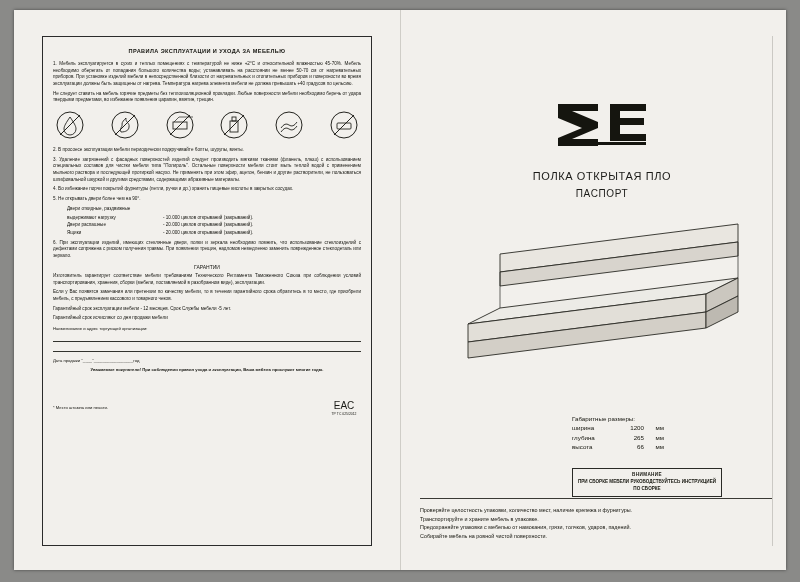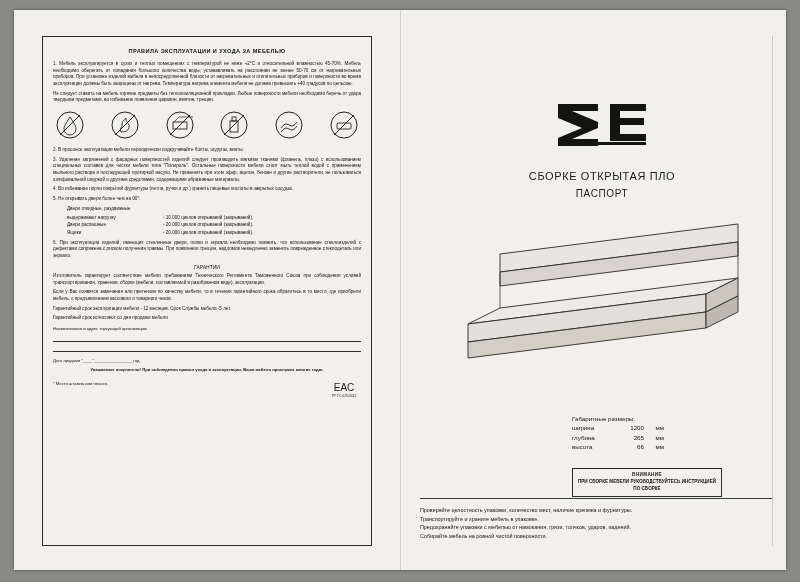--- a/index.html
+++ b/index.html
@@ -91,22 +91,22 @@
   }
   .sig-line {
     border-bottom: 1px solid #33332e;
     height: 1px;
     margin: 8px 0 2px 0;
   }
   .small-note { font-size: 4.2px; }
   .bottom-row {
     display: flex;
     justify-content: space-between;
-    align-items: flex-start;
-    margin-top: 8px;
+    align-items: center;
+    margin-top: 26px;
   }
   .stamp-note { font-size: 4.2px; width: 150px; }
   .eac {
     width: 34px;
     text-align: center;
   }
   .eac svg { display: block; margin: 0 auto; }
   .eac-code {
     font-size: 3.4px;
     margin-top: 2px;
@@ -320,21 +320,21 @@
       <div class="v-line"></div>
 
       <div class="logo">
         <svg width="104" height="52" viewBox="0 0 104 52">
           <path d="M8 6 h40 v7 h-26 l26 11 v6 l-26 11 h26 v7 h-40 v-8 l24 -10 -24 -10 z" fill="#15150f"></path>
           <path d="M60 6 h36 v7 h-26 v7 h24 v7 h-24 v9 h26 v7 h-36 z" fill="#15150f"></path>
           <path d="M8 44 h88 v3 h-88 z" fill="#15150f"></path>
         </svg>
       </div>
 
-      <div class="prod-title">СБОРКЕ ОТКРЫТАЯ ПЛО</div>
+      <div class="prod-title">ПОЛКА ОТКРЫТАЯ ПЛО</div>
       <div class="prod-sub">ПАСПОРТ</div>
 
       <div class="shelf-art">
         <svg width="330" height="180" viewBox="0 0 330 180">
 
           <polygon points="62,38 300,8 300,26 62,56" fill="#e9e6e0" stroke="#2a2a25" stroke-width="0.9"></polygon>
 
           <polygon points="62,56 300,26 300,40 62,70" fill="#d8d4cd" stroke="#2a2a25" stroke-width="0.9"></polygon>
 
           <polygon points="30,108 268,78 300,62 62,92" fill="#ecebe6" stroke="#2a2a25" stroke-width="0.9"></polygon>

